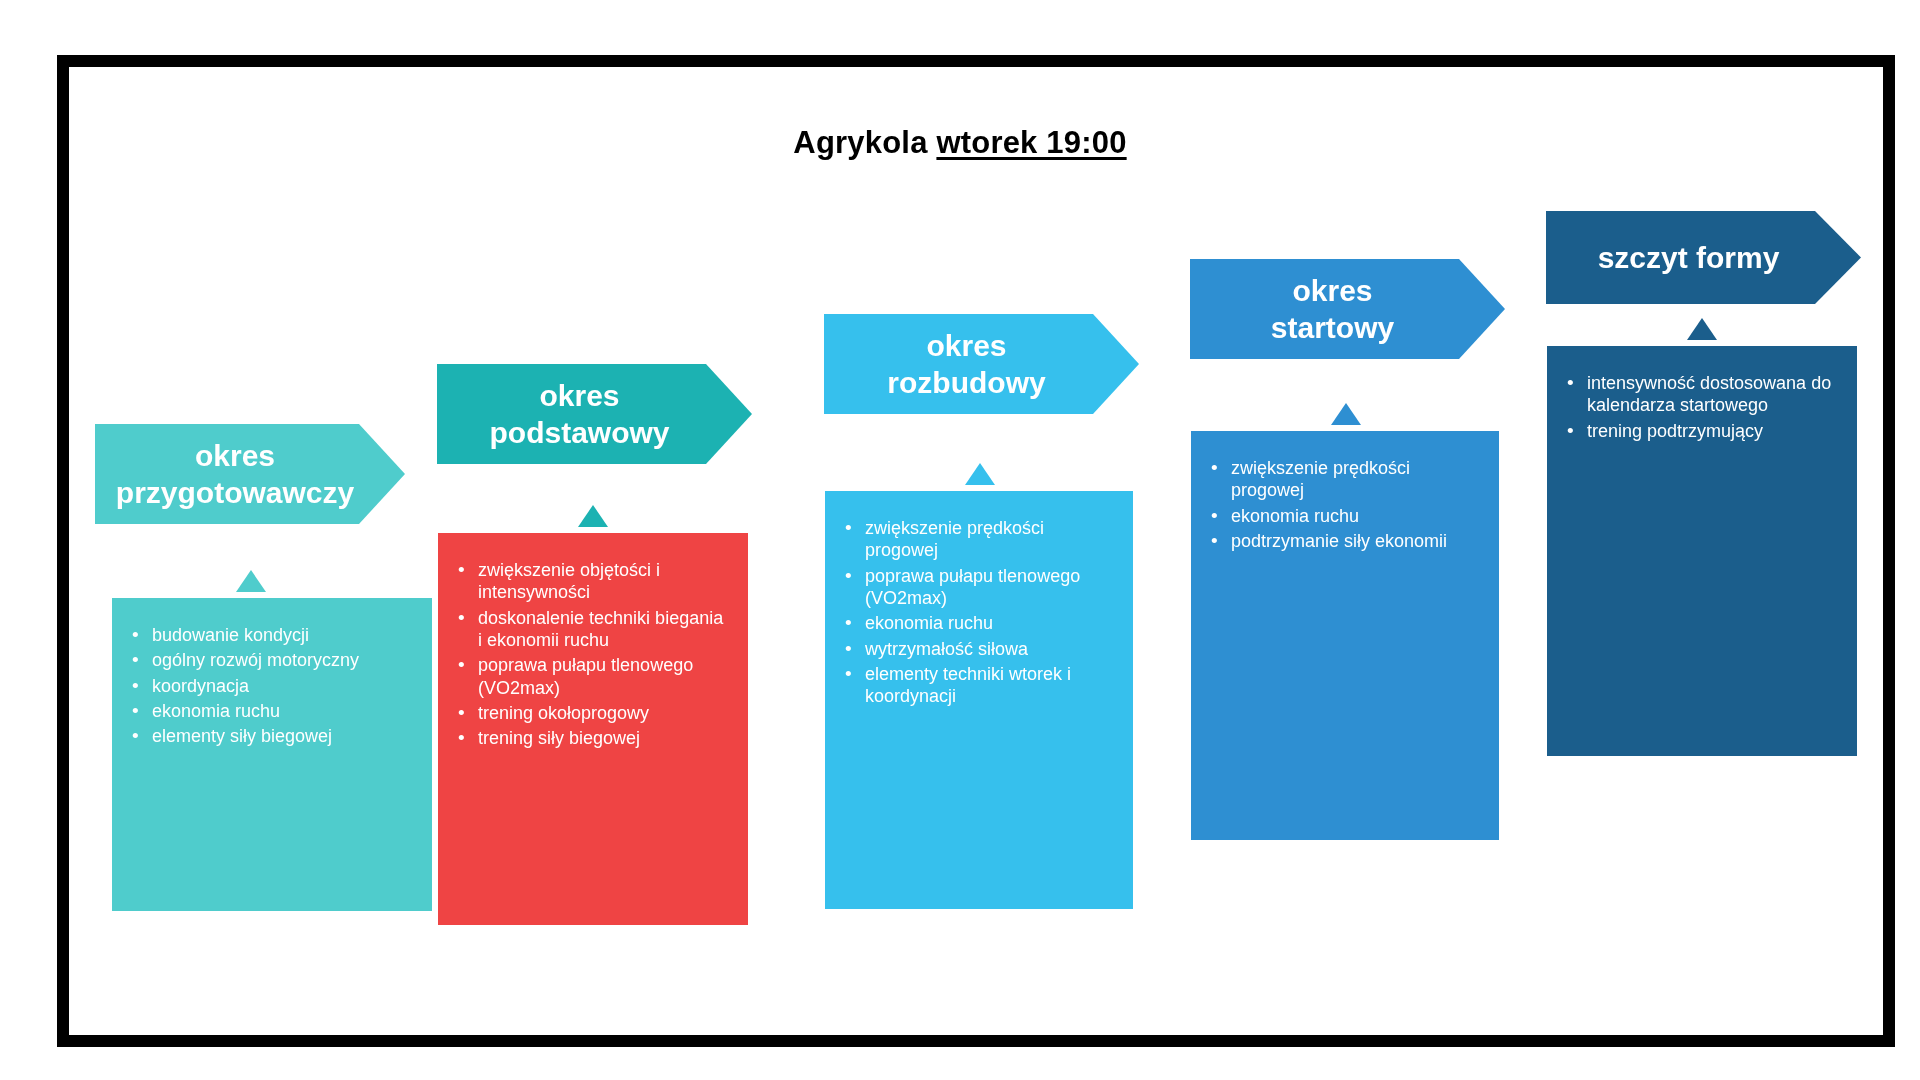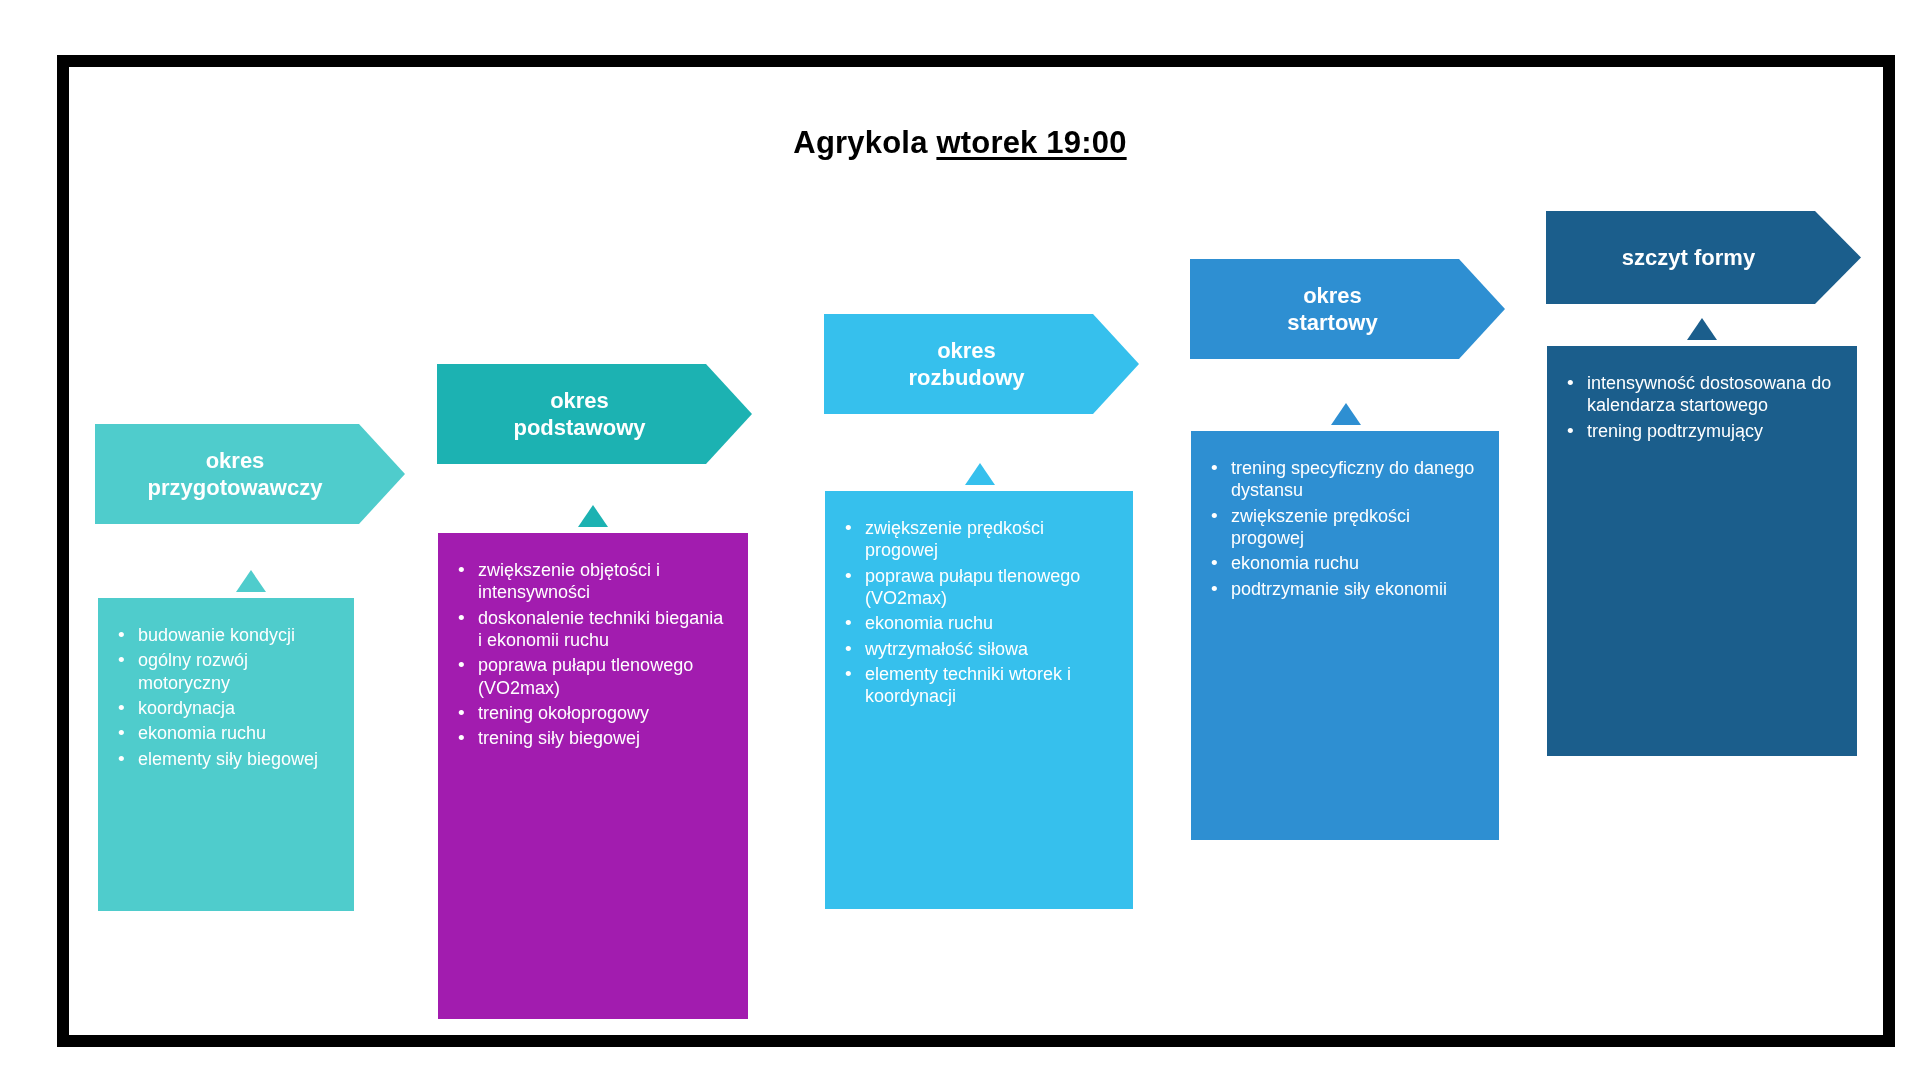--- a/index.html
+++ b/index.html
@@ -53,21 +53,21 @@
 
   
   .banner {
     position: relative;
     display: flex;
     align-items: center;
     justify-content: center;
     text-align: center;
     color: #ffffff;
     font-weight: bold;
-    font-size: 22px;
+    font-size: 30px;
     line-height: 1.25;
     padding: 10px 44px 10px 14px;
     clip-path: polygon(0 0, calc(100% - 46px) 0, 100% 50%, calc(100% - 46px) 100%, 0 100%);
   }
 
   
   .notch {
     position: absolute;
     width: 0;
     height: 0;
@@ -112,40 +112,40 @@
   </div>
 
   <div class="column">
     <div class="banner" style="position: absolute; left: 95px; top: 424px; width: 310px; height: 100px; background: rgb(79, 204, 204);">
       <span>
         <span>okres</span><br>
         <span>przygotowawczy</span>
       </span>
     </div>
     <div class="notch" style="left: 236px; top: 570px; border-bottom: 22px solid rgb(79, 204, 204);"></div>
-    <div class="listbox" style="left: 98px; top: 598px; width: 256px; height: 313px; background: rgb(79, 204, 204);">
+    <div class="listbox" style="left: 112px; top: 598px; width: 320px; height: 313px; background: rgb(79, 204, 204);">
       <ul>
         <li>budowanie kondycji</li>
         <li>ogólny rozwój motoryczny</li>
         <li>koordynacja</li>
         <li>ekonomia ruchu</li>
         <li>elementy siły biegowej</li>
       </ul>
     </div>
   </div>
 
   <div class="column">
     <div class="banner" style="position: absolute; left: 437px; top: 364px; width: 315px; height: 100px; background: rgb(28, 178, 178);">
       <span>
         <span>okres</span><br>
         <span>podstawowy</span>
       </span>
     </div>
     <div class="notch" style="left: 578px; top: 505px; border-bottom: 22px solid rgb(28, 178, 178);"></div>
-    <div class="listbox" style="left: 438px; top: 533px; width: 310px; height: 486px; background: #a21caf;">
+    <div class="listbox" style="left: 438px; top: 533px; width: 310px; height: 392px; background: #ef4444;">
       <ul>
         <li>zwiększenie objętości i intensywności</li>
         <li>doskonalenie techniki biegania i ekonomii ruchu</li>
         <li>poprawa pułapu tlenowego (VO2max)</li>
         <li>trening okołoprogowy</li>
         <li>trening siły biegowej</li>
       </ul>
     </div>
   </div>
 
@@ -171,21 +171,20 @@
   <div class="column">
     <div class="banner" style="position: absolute; left: 1190px; top: 259px; width: 315px; height: 100px; background: rgb(46, 143, 210);">
       <span>
         <span>okres</span><br>
         <span>startowy</span>
       </span>
     </div>
     <div class="notch" style="left: 1331px; top: 403px; border-bottom: 22px solid rgb(46, 143, 210);"></div>
     <div class="listbox" style="left: 1191px; top: 431px; width: 308px; height: 409px; background: rgb(46, 143, 210);">
       <ul>
-        <li>trening specyficzny do danego dystansu</li>
         <li>zwiększenie prędkości progowej</li>
         <li>ekonomia ruchu</li>
         <li>podtrzymanie siły ekonomii</li>
       </ul>
     </div>
   </div>
 
   <div class="column">
     <div class="banner" style="position: absolute; left: 1546px; top: 211px; width: 315px; height: 93px; background: rgb(27, 94, 140);">
       <span>

